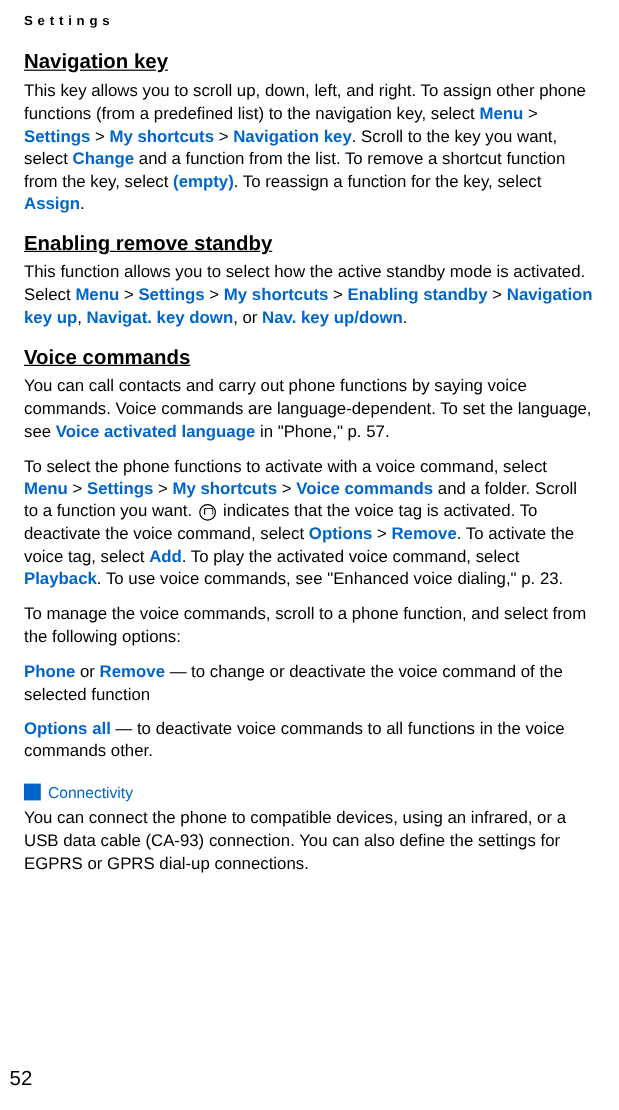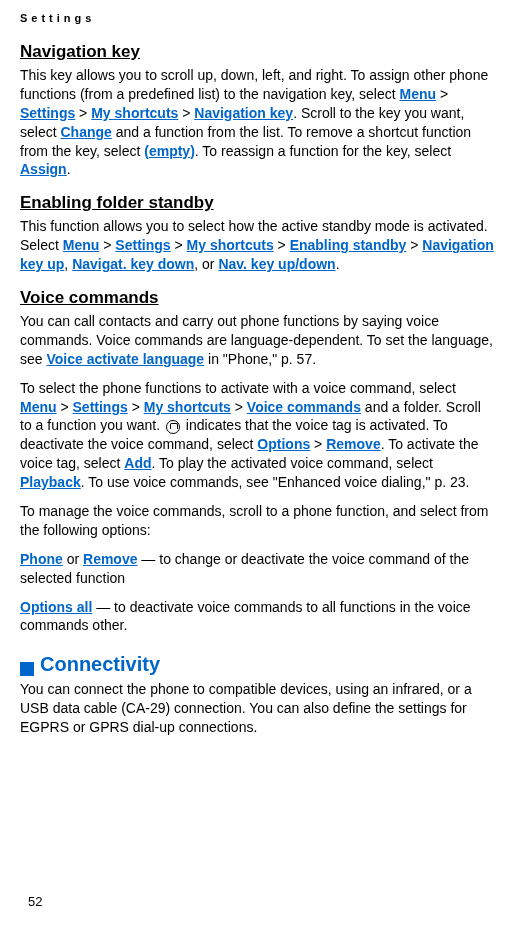--- a/index.html
+++ b/index.html
@@ -24,50 +24,49 @@
       margin-bottom: 18px;
     }
     .section-heading {
       font-size: 17px;
       font-weight: bold;
       text-decoration: underline;
       margin-top: 14px;
       margin-bottom: 4px;
     }
     .major-heading {
-      font-size: 20px;
-      font-weight: bold;
+      font-size: 13px;
+      font-weight: normal;
       color: #0066cc;
       margin-top: 18px;
       margin-bottom: 4px;
       display: flex;
-      align-items: flex-end;
+      align-items: flex-start;
     }
     .square-bullet {
       display: inline-block;
       width: 14px;
       height: 14px;
       background: #0066cc;
       margin-right: 6px;
     }
     p {
       font-size: 14px;
       line-height: 1.35;
       margin-bottom: 10px;
     }
     .highlight {
       color: #0066cc;
       font-weight: bold;
-      text-decoration: underline;
     }
     .page-number {
       position: absolute;
       bottom: 16px;
-      left: 28px;
-      font-size: 13px;
+      left: 8px;
+      font-size: 17px;
       text-align: right;
     }
     .voice-icon {
       display: inline-block;
       width: 14px;
       height: 14px;
       border: 1.5px solid #000;
       border-radius: 50%;
       position: relative;
       vertical-align: middle;
@@ -88,39 +87,39 @@
 </head>
 <body>
 
 <div class="header-label">Settings</div>
 
 <div class="section-heading">Navigation key</div>
 <p>
   <span>This key allows you to scroll up, down, left, and right. To assign other phone functions (from a predefined list) to the navigation key, select </span><span class="highlight">Menu</span><span> &gt; </span><span class="highlight">Settings</span><span> &gt; </span><span class="highlight">My shortcuts</span><span> &gt; </span><span class="highlight">Navigation key</span><span>. Scroll to the key you want, select </span><span class="highlight">Change</span><span> and a function from the list. To remove a shortcut function from the key, select </span><span class="highlight">(empty)</span><span>. To reassign a function for the key, select </span><span class="highlight">Assign</span><span>.</span>
 </p>
 
-<div class="section-heading">Enabling folder standby</div>
+<div class="section-heading">Enabling remove standby</div>
 <p>
   <span>This function allows you to select how the active standby mode is activated. Select </span><span class="highlight">Menu</span><span> &gt; </span><span class="highlight">Settings</span><span> &gt; </span><span class="highlight">My shortcuts</span><span> &gt; </span><span class="highlight">Enabling standby</span><span> &gt; </span><span class="highlight">Navigation key up</span><span>, </span><span class="highlight">Navigat. key down</span><span>, or </span><span class="highlight">Nav. key up/down</span><span>.</span>
 </p>
 
 <div class="section-heading">Voice commands</div>
 <p>
-  <span>You can call contacts and carry out phone functions by saying voice commands. Voice commands are language-dependent. To set the language, see </span><span class="highlight">Voice activate language</span><span> in "Phone," p. 57.</span>
+  <span>You can call contacts and carry out phone functions by saying voice commands. Voice commands are language-dependent. To set the language, see </span><span class="highlight">Voice activated language</span><span> in "Phone," p. 57.</span>
 </p>
 <p>
   <span>To select the phone functions to activate with a voice command, select </span><span class="highlight">Menu</span><span> &gt; </span><span class="highlight">Settings</span><span> &gt; </span><span class="highlight">My shortcuts</span><span> &gt; </span><span class="highlight">Voice commands</span><span> and a folder. Scroll to a function you want. </span><span class="voice-icon"></span><span> indicates that the voice tag is activated. To deactivate the voice command, select </span><span class="highlight">Options</span><span> &gt; </span><span class="highlight">Remove</span><span>. To activate the voice tag, select </span><span class="highlight">Add</span><span>. To play the activated voice command, select </span><span class="highlight">Playback</span><span>. To use voice commands, see "Enhanced voice dialing," p. 23.</span>
 </p>
 <p>To manage the voice commands, scroll to a phone function, and select from the following options:</p>
 <p>
   <span class="highlight">Phone</span><span> or </span><span class="highlight">Remove</span><span> — to change or deactivate the voice command of the selected function</span>
 </p>
 <p>
   <span class="highlight">Options all</span><span> — to deactivate voice commands to all functions in the voice commands other.</span>
 </p>
 
 <div class="major-heading">
   <span class="square-bullet"></span>
   <span>Connectivity</span>
 </div>
-<p>You can connect the phone to compatible devices, using an infrared, or a USB data cable (CA-29) connection. You can also define the settings for EGPRS or GPRS dial-up connections.</p>
+<p>You can connect the phone to compatible devices, using an infrared, or a USB data cable (CA-93) connection. You can also define the settings for EGPRS or GPRS dial-up connections.</p>
 
 <div class="page-number">52</div>
 
 </body></html>

